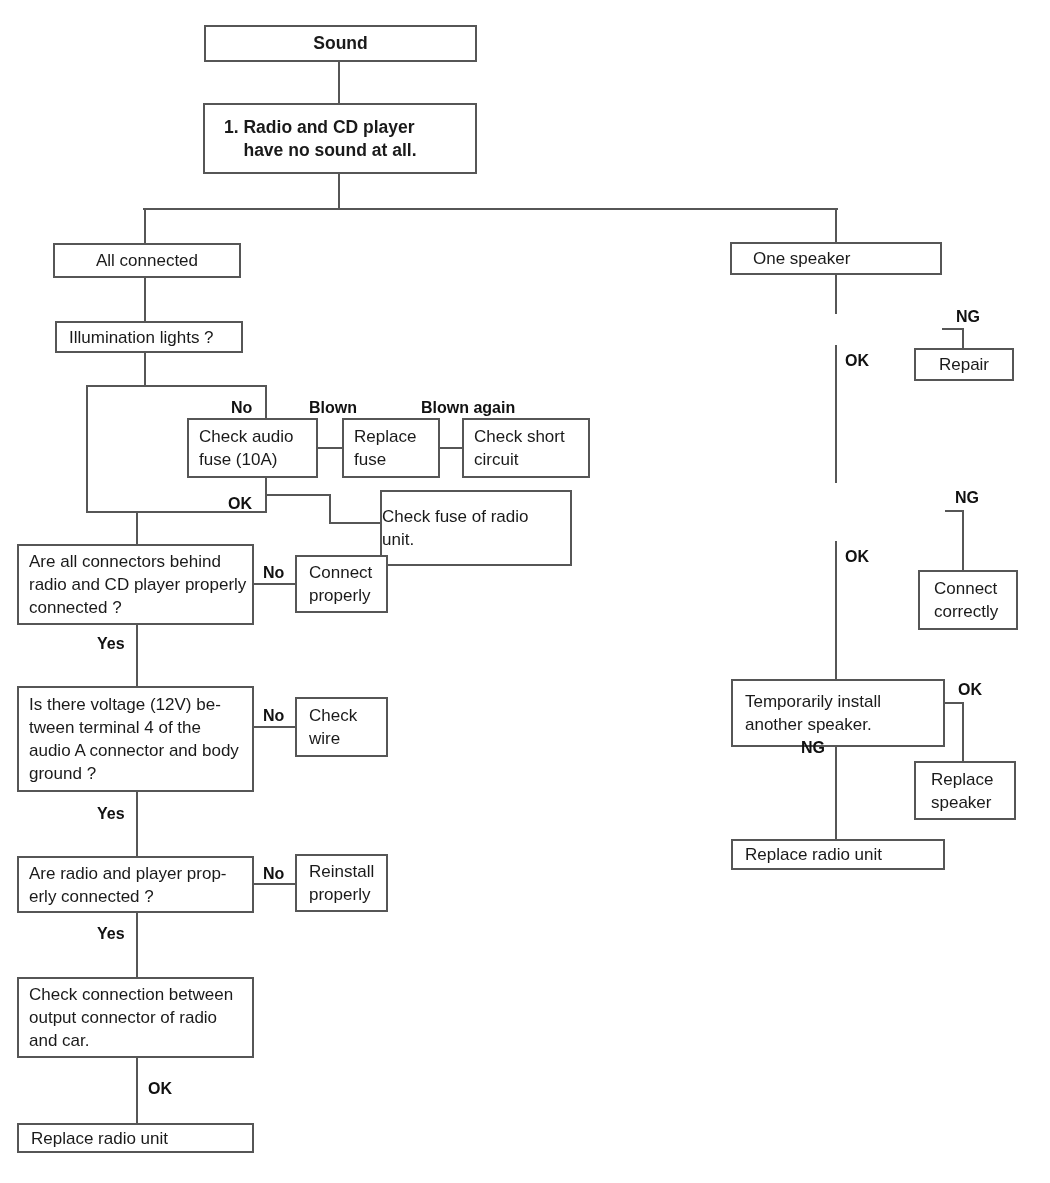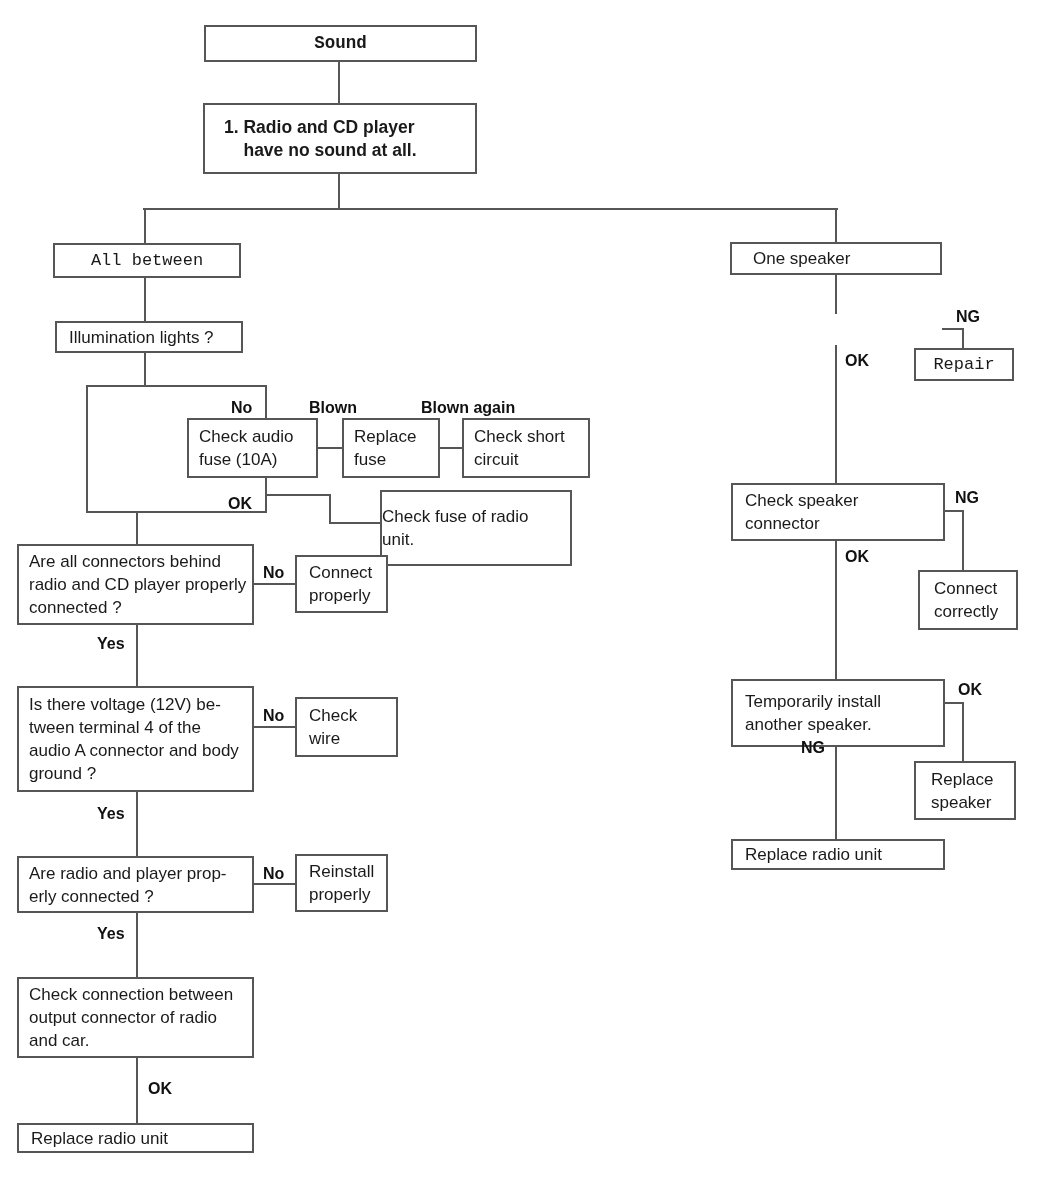--- a/index.html
+++ b/index.html
@@ -7,21 +7,21 @@
     position:relative; width:1050px; height:1183px; background:#ffffff;
     font-family:"Liberation Sans", sans-serif; color:#1a1a1a; overflow:hidden;
   }
   .node {
     position:absolute; background:#ffffff; border:2px solid #565656;
     box-sizing:border-box; display:flex; align-items:center;
     font-size:17px; line-height:23px; z-index:2;
   }
   .node .txt { white-space:pre-line; display:block; }
   .node.pre .txt { white-space:pre; }
-  .node.center { justify-content:center; text-align:left;font-family:Liberation Mono, monospace; }
+  .node.center { justify-content:center; text-align:left; }
   .node.bold { font-weight:bold; font-size:17.5px; }
   .hline, .vline { position:absolute; background:#565656; z-index:1; }
   .hline { height:2px; }
   .vline { width:2px; }
   .loop {
     position:absolute; border:2px solid #565656; box-sizing:border-box;
     background:transparent; z-index:1;
   }
   .elabel {
     position:absolute; font-weight:bold; font-size:16px; color:#111111;
@@ -72,21 +72,21 @@
   <div class="node center bold" style="left:204px;top:25px;width:273px;height:37px">
     <span class="txt">Sound</span>
     </div>
 
   <div class="node bold pre" style="left:203px;top:103px;width:274px;height:71px;padding-left:19px">
     <span class="txt">1. Radio and CD player
     have no sound at all.</span>
     </div>
 
   <div class="node center" style="left:53px;top:243px;width:188px;height:35px">
-    <span class="txt">All between</span>
+    <span class="txt">All connected</span>
     </div>
 
   <div class="node" style="left:55px;top:321px;width:188px;height:32px;padding-left:12px">
     <span class="txt">Illumination lights ?</span>
     </div>
 
   <div class="node" style="left:187px;top:418px;width:131px;height:60px;padding-left:10px">
     <span class="txt">Check audio
 fuse (10A)</span>
     </div>
@@ -117,21 +117,21 @@
 properly</span>
     </div>
 
   <div class="node" style="left:17px;top:686px;width:237px;height:106px;padding-left:10px">
     <span class="txt">Is there voltage (12V) be-
 tween terminal 4 of the
 audio A connector and body
 ground ?</span>
     </div>
 
-  <div class="node" style="left:295px;top:697px;width:103px;height:60px;padding-left:12px">
+  <div class="node" style="left:295px;top:697px;width:93px;height:60px;padding-left:12px">
     <span class="txt">Check
 wire</span>
     </div>
 
   <div class="node" style="left:17px;top:856px;width:237px;height:57px;padding-left:10px">
     <span class="txt">Are radio and player prop-
 erly connected ?</span>
     </div>
 
   <div class="node" style="left:295px;top:854px;width:93px;height:58px;padding-left:12px">
@@ -151,24 +151,20 @@
 
   <div class="node" style="left:730px;top:242px;width:212px;height:33px;padding-left:21px">
     <span class="txt">One speaker</span>
     </div>
 
 
   <div class="node center" style="left:914px;top:348px;width:100px;height:33px">
     <span class="txt">Repair</span>
     </div>
 
-  <div class="node" style="left:731px;top:483px;width:214px;height:58px;padding-left:12px">
-    <span class="txt">Check speaker
-connector</span>
-    </div>
 
   <div class="node" style="left:918px;top:570px;width:100px;height:60px;padding-left:14px">
     <span class="txt">Connect
 correctly</span>
     </div>
 
   <div class="node" style="left:731px;top:679px;width:214px;height:68px;padding-left:12px">
     <span class="txt">Temporarily install
 another speaker.</span>
     </div>

